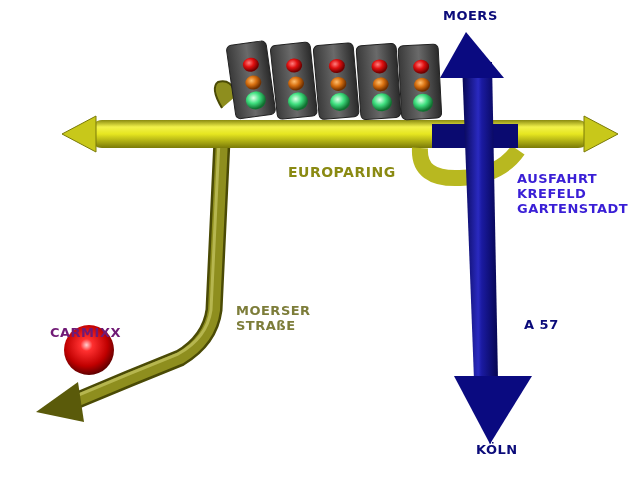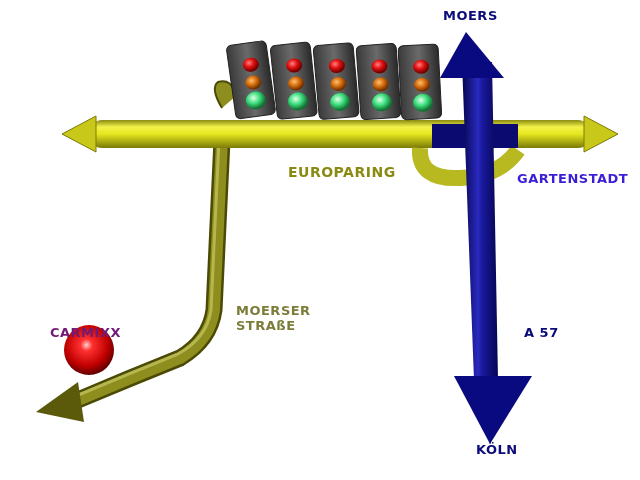--- a/index.html
+++ b/index.html
@@ -116,22 +116,24 @@
         <ellipse cx="22" cy="40" rx="8" ry="7" fill="url(#ambL)"></ellipse>
         <ellipse cx="22" cy="58" rx="10" ry="9" fill="url(#grnL)"></ellipse>
       </g>
     </g>
 
     <circle cx="89" cy="350" r="25" fill="url(#ball)"></circle>
   </svg>
 
   <div class="lbl lbl-navy" style="left:443px; top:9px;">MOERS</div>
   <div class="lbl lbl-navy" style="left:476px; top:443px;">KÖLN</div>
-  <div class="lbl lbl-navy" style="left:524px; top:326px;">A 57</div>
+  <div class="lbl lbl-navy" style="left:524px; top:318px;">A 57</div>
   <div class="lbl lbl-purple" style="left:517px; top:172px;">
+    <div>AUSFAHRT</div>
+    <div>KREFELD</div>
     <div>GARTENSTADT</div>
   </div>
   <div class="lbl lbl-olive" style="left:288px; top:164px;">EUROPARING</div>
   <div class="lbl lbl-olive2" style="left:236px; top:256px;">
     <div>MOERSER</div>
     <div>STRAßE</div>
   </div>
   <div class="lbl lbl-black" style="left:50px; top:305px;">CARMIXX</div>
 </div>
 

